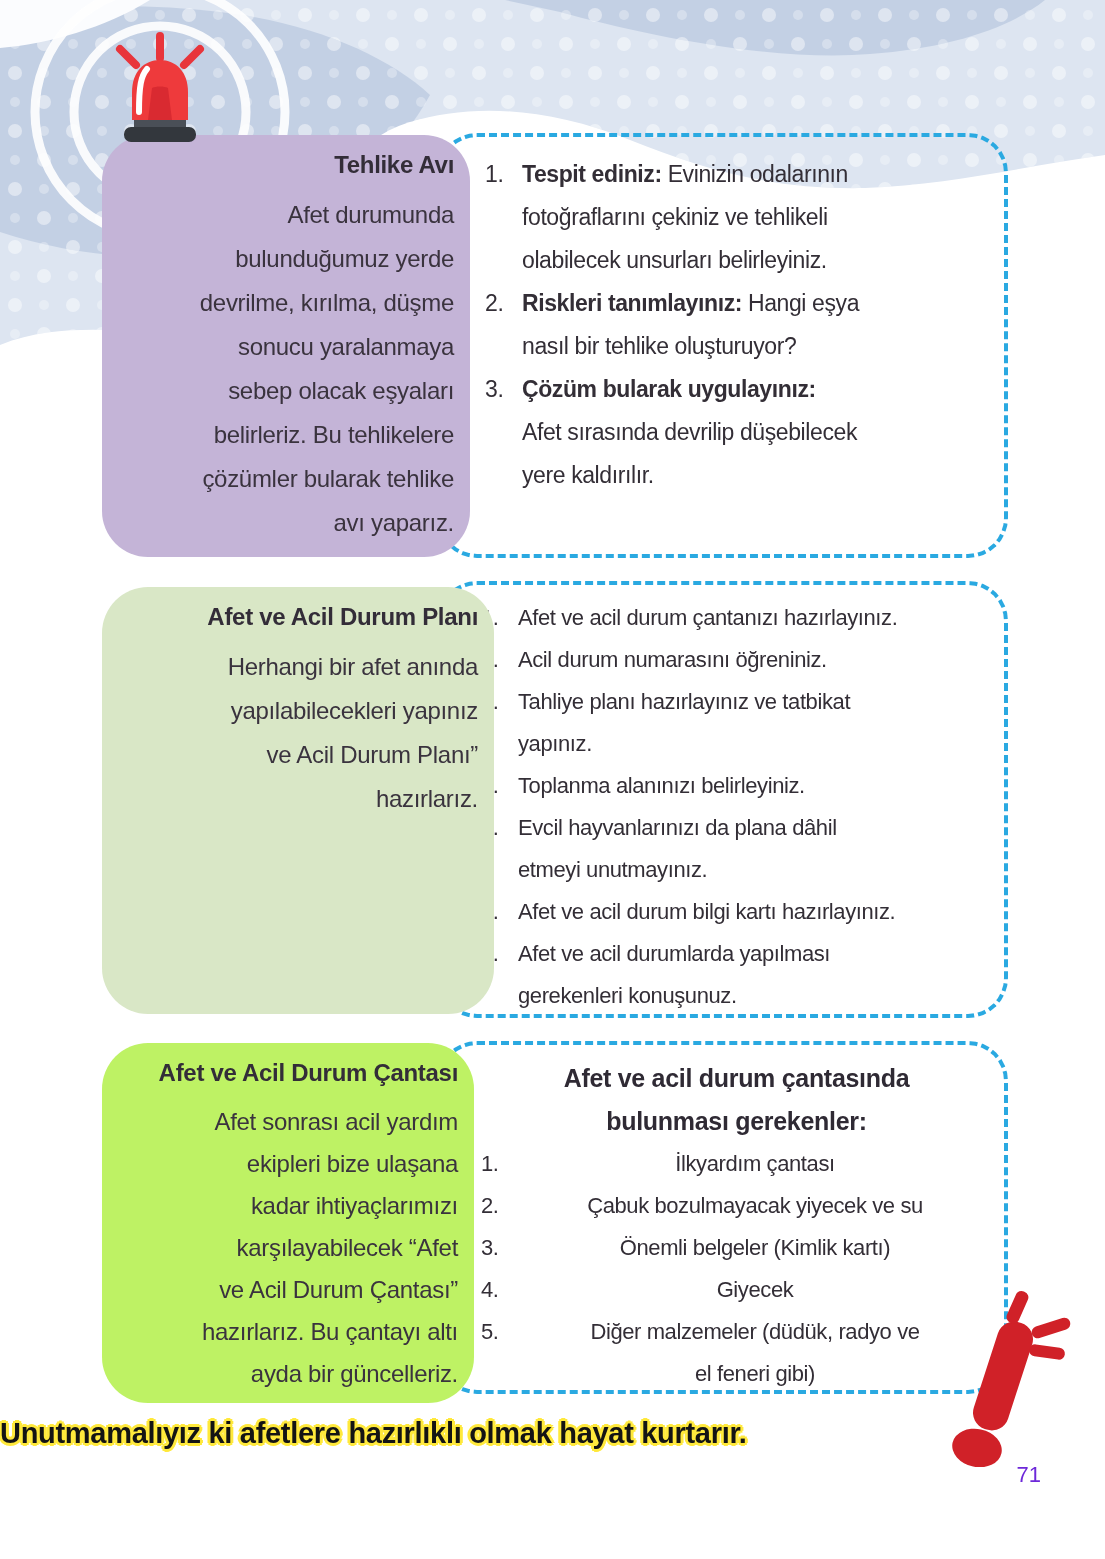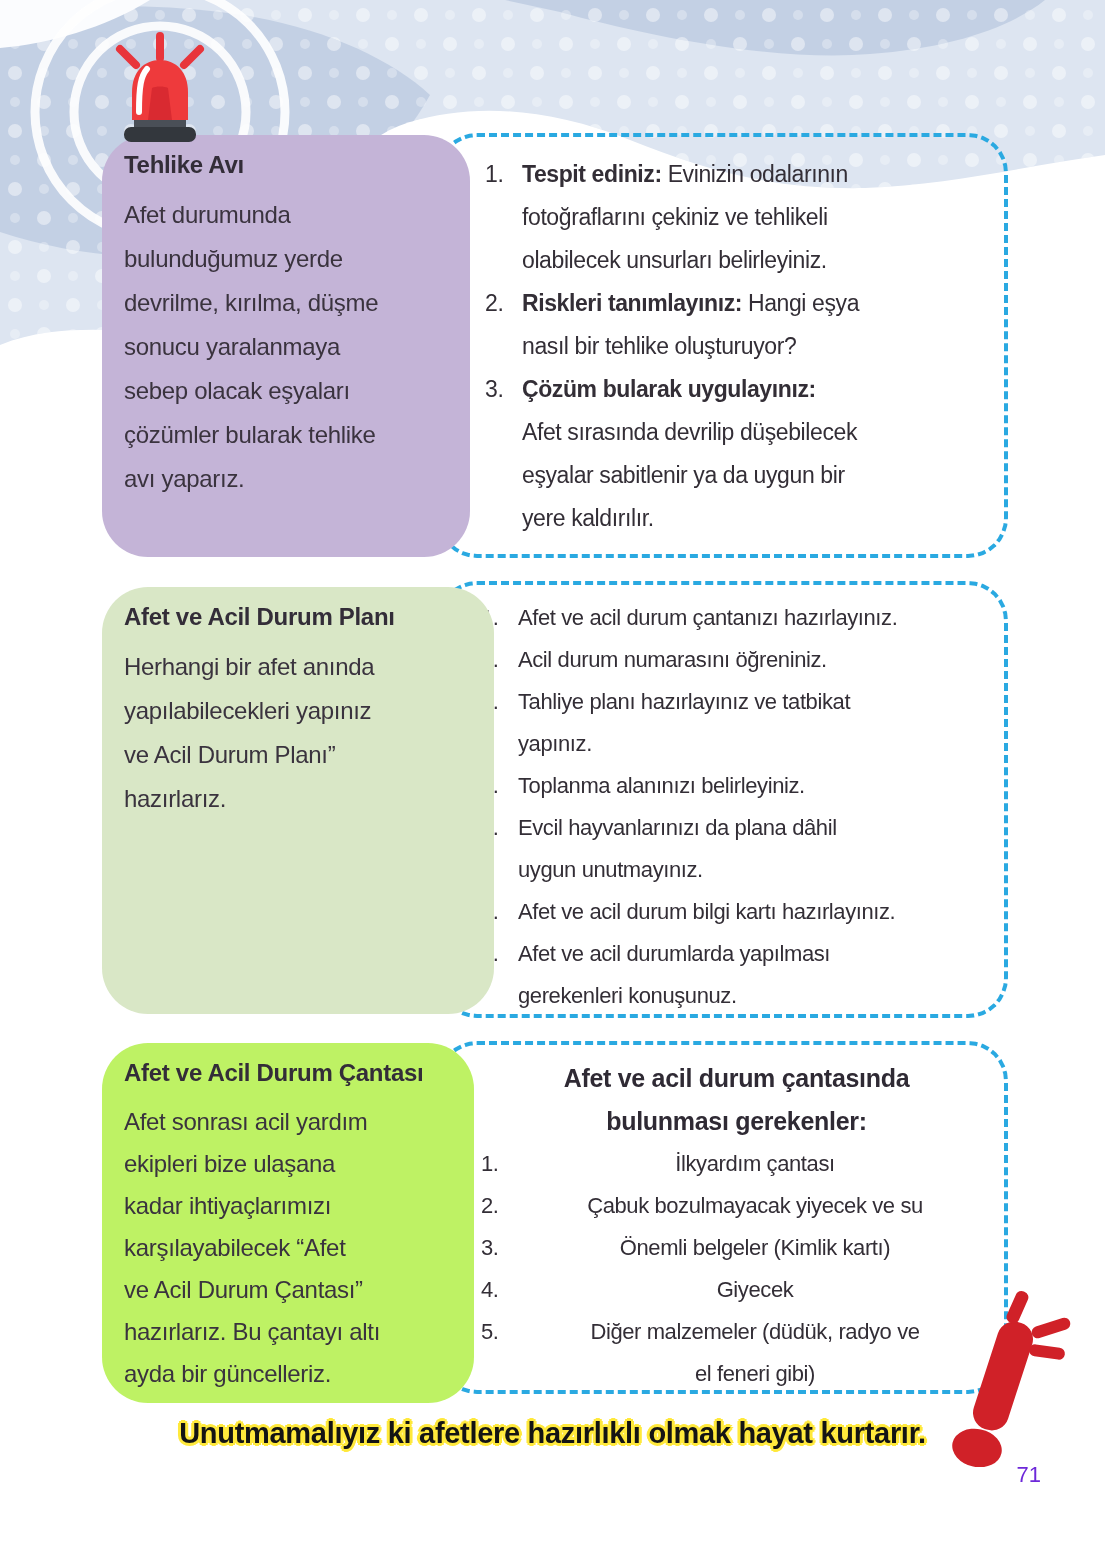--- a/index.html
+++ b/index.html
@@ -3,21 +3,21 @@
 <meta charset="utf-8">
 <style>
   html,body{margin:0;padding:0;background:#fff;}
   .page{
     position:relative;width:1105px;height:1559px;overflow:hidden;
     background:#ffffff;color:#37313a;
     font-family:"Liberation Sans", sans-serif;
   }
   .bg{position:absolute;left:0;top:0;z-index:0;}
   
-  .card{position:absolute;z-index:2;border-radius:46px;box-sizing:border-box;padding:16px 36px 0 22px;}
+  .card{position:absolute;z-index:2;border-radius:46px;box-sizing:border-box;padding:16px 16px 0 22px;text-align:right;}
   .card-purple{left:102px;top:135px;width:368px;height:422px;background:#c4b4d7;}
   .card-green{left:102px;top:587px;width:392px;height:427px;background:#d9e7c6;}
   .card-blue{left:102px;top:1043px;width:372px;height:360px;background:#bef264;}
   .card-title{font-weight:bold;font-size:24px;letter-spacing:-0.3px;margin:0 0 14px 0;color:#332d38;}
   .card-body{font-size:24px;line-height:44px;letter-spacing:-0.3px;color:#3a333e;}
   .card-blue .card-body{line-height:42px;}
   
   .panel{position:absolute;z-index:1;border:4px dashed #2aa9e1;border-radius:40px;box-sizing:border-box;background:transparent;}
   .panel-1{left:437px;top:133px;width:571px;height:425px;padding:16px 14px 0 44px;}
   .panel-2{left:437px;top:581px;width:571px;height:437px;padding:12px 12px 0 40px;}
@@ -28,21 +28,21 @@
   .panel-3 ol{line-height:42px;}
   .panel li{position:relative;padding-left:37px;}
   .num{position:absolute;left:0;top:0;}
   .li-b{font-weight:bold;}
   .panel-heading{font-weight:bold;font-size:25px;line-height:43px;letter-spacing:-0.3px;color:#2f2a34;}
   
   .siren{position:absolute;left:108px;top:28px;z-index:3;}
   .excl{position:absolute;left:945px;top:1282px;z-index:3;}
   
   .footer-note{
-    position:absolute;left:0;top:1417px;width:100%;text-align:center;z-index:3;
+    position:absolute;left:0;top:1417px;width:100%;z-index:3;
     font-weight:bold;font-size:29px;letter-spacing:-0.3px;color:#141414;
     text-shadow:-2px -2px 0 #ffe93c, 2px -2px 0 #ffe93c, -2px 2px 0 #ffe93c, 2px 2px 0 #ffe93c,
                  0 -3px 0 #ffe93c, 0 3px 0 #ffe93c, -3px 0 0 #ffe93c, 3px 0 0 #ffe93c;
   }
   .page-number{position:absolute;top:1462px;right:64px;z-index:3;font-size:22px;color:#6d28d9;}
 </style>
 </head>
 <body>
 
 <div class="page">
@@ -93,34 +93,34 @@
       </li>
       <li>
         <span class="num">2.</span>
         <div><span class="li-b">Riskleri tanımlayınız:</span><span> Hangi eşya</span></div>
         <div>nasıl bir tehlike oluşturuyor?</div>
       </li>
       <li>
         <span class="num">3.</span>
         <div><span class="li-b">Çözüm bularak uygulayınız:</span></div>
         <div>Afet sırasında devrilip düşebilecek</div>
-        <div>eşyalar sabitlenir ya da uygun bir</div>
         <div>yere kaldırılır.</div>
       </li>
     </ol>
   </div>
 
   <div class="card card-purple">
     <div class="card-title">Tehlike Avı</div>
     <div class="card-body">
       <div>Afet durumunda</div>
       <div>bulunduğumuz yerde</div>
       <div>devrilme, kırılma, düşme</div>
       <div>sonucu yaralanmaya</div>
       <div>sebep olacak eşyaları</div>
+      <div>belirleriz. Bu tehlikelere</div>
       <div>çözümler bularak tehlike</div>
       <div>avı yaparız.</div>
     </div>
   </div>
 
   <div class="panel panel-2">
     <ol>
       <li>
         <span class="num">1.</span>
         <div>Afet ve acil durum çantanızı hazırlayınız.</div>
@@ -134,21 +134,21 @@
         <div>Tahliye planı hazırlayınız ve tatbikat</div>
         <div>yapınız.</div>
       </li>
       <li>
         <span class="num">4.</span>
         <div>Toplanma alanınızı belirleyiniz.</div>
       </li>
       <li>
         <span class="num">5.</span>
         <div>Evcil hayvanlarınızı da plana dâhil</div>
-        <div>uygun unutmayınız.</div>
+        <div>etmeyi unutmayınız.</div>
       </li>
       <li>
         <span class="num">6.</span>
         <div>Afet ve acil durum bilgi kartı hazırlayınız.</div>
       </li>
       <li>
         <span class="num">7.</span>
         <div>Afet ve acil durumlarda yapılması</div>
         <div>gerekenleri konuşunuz.</div>
       </li>

